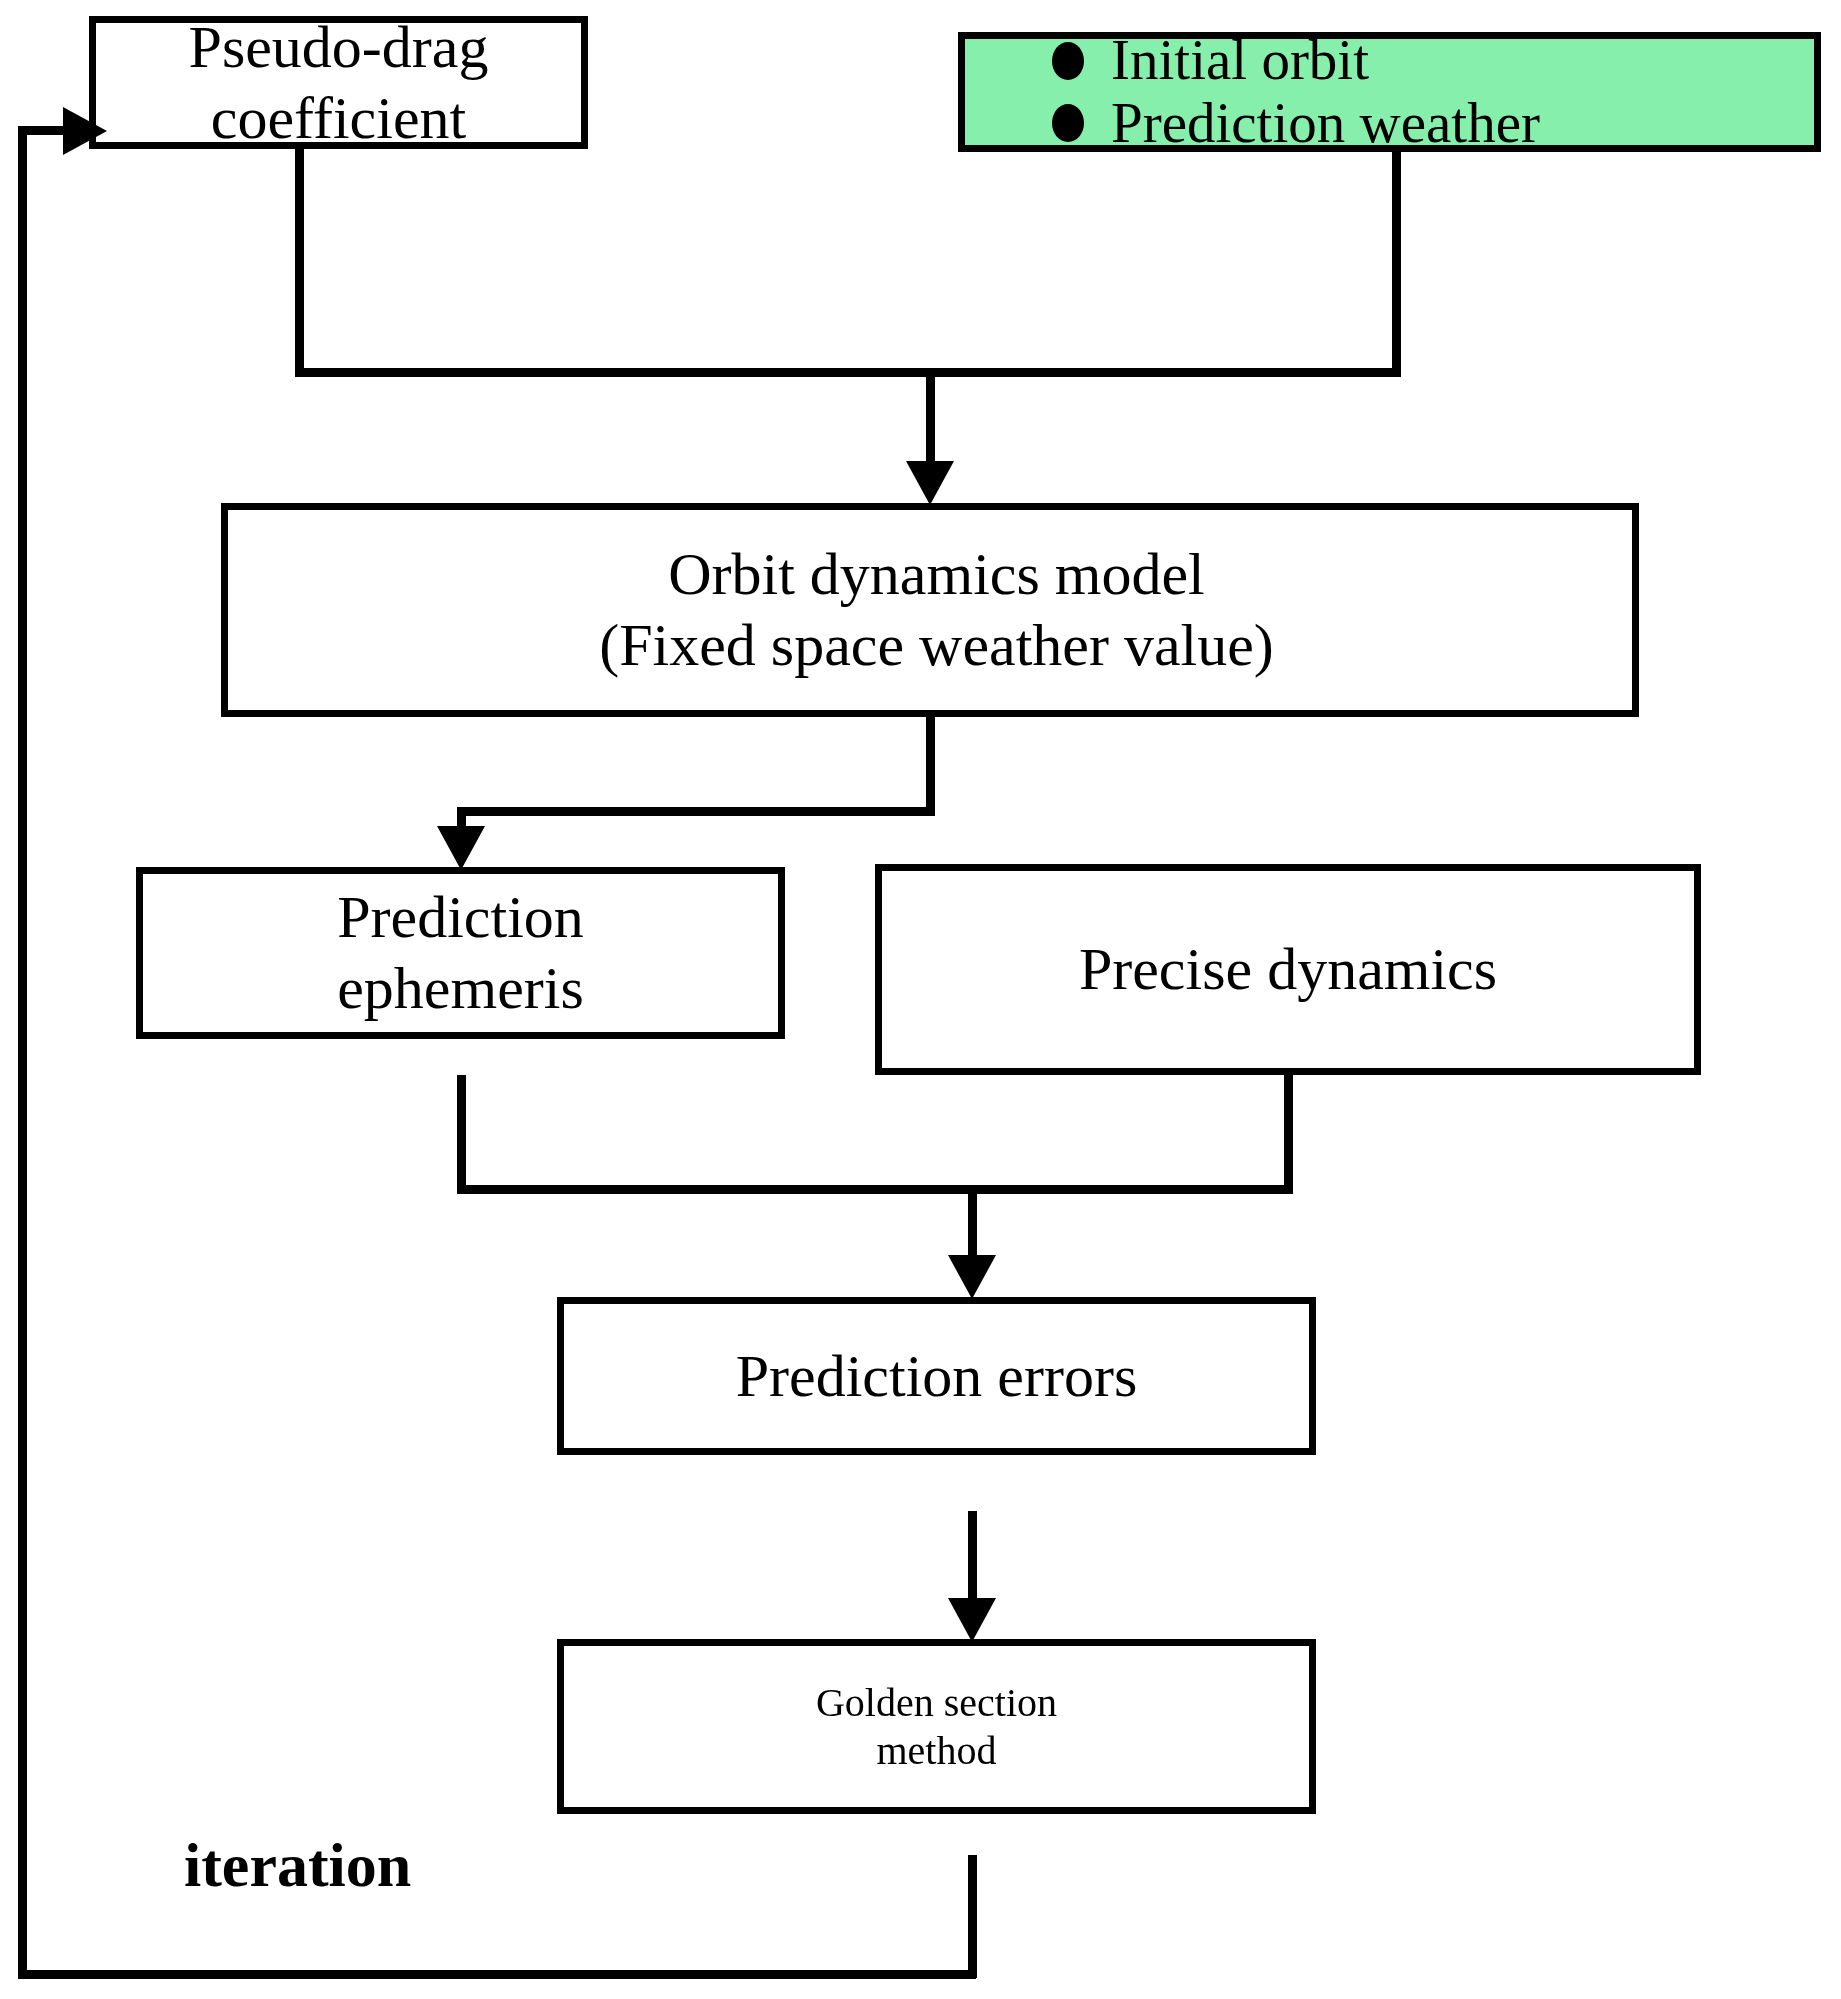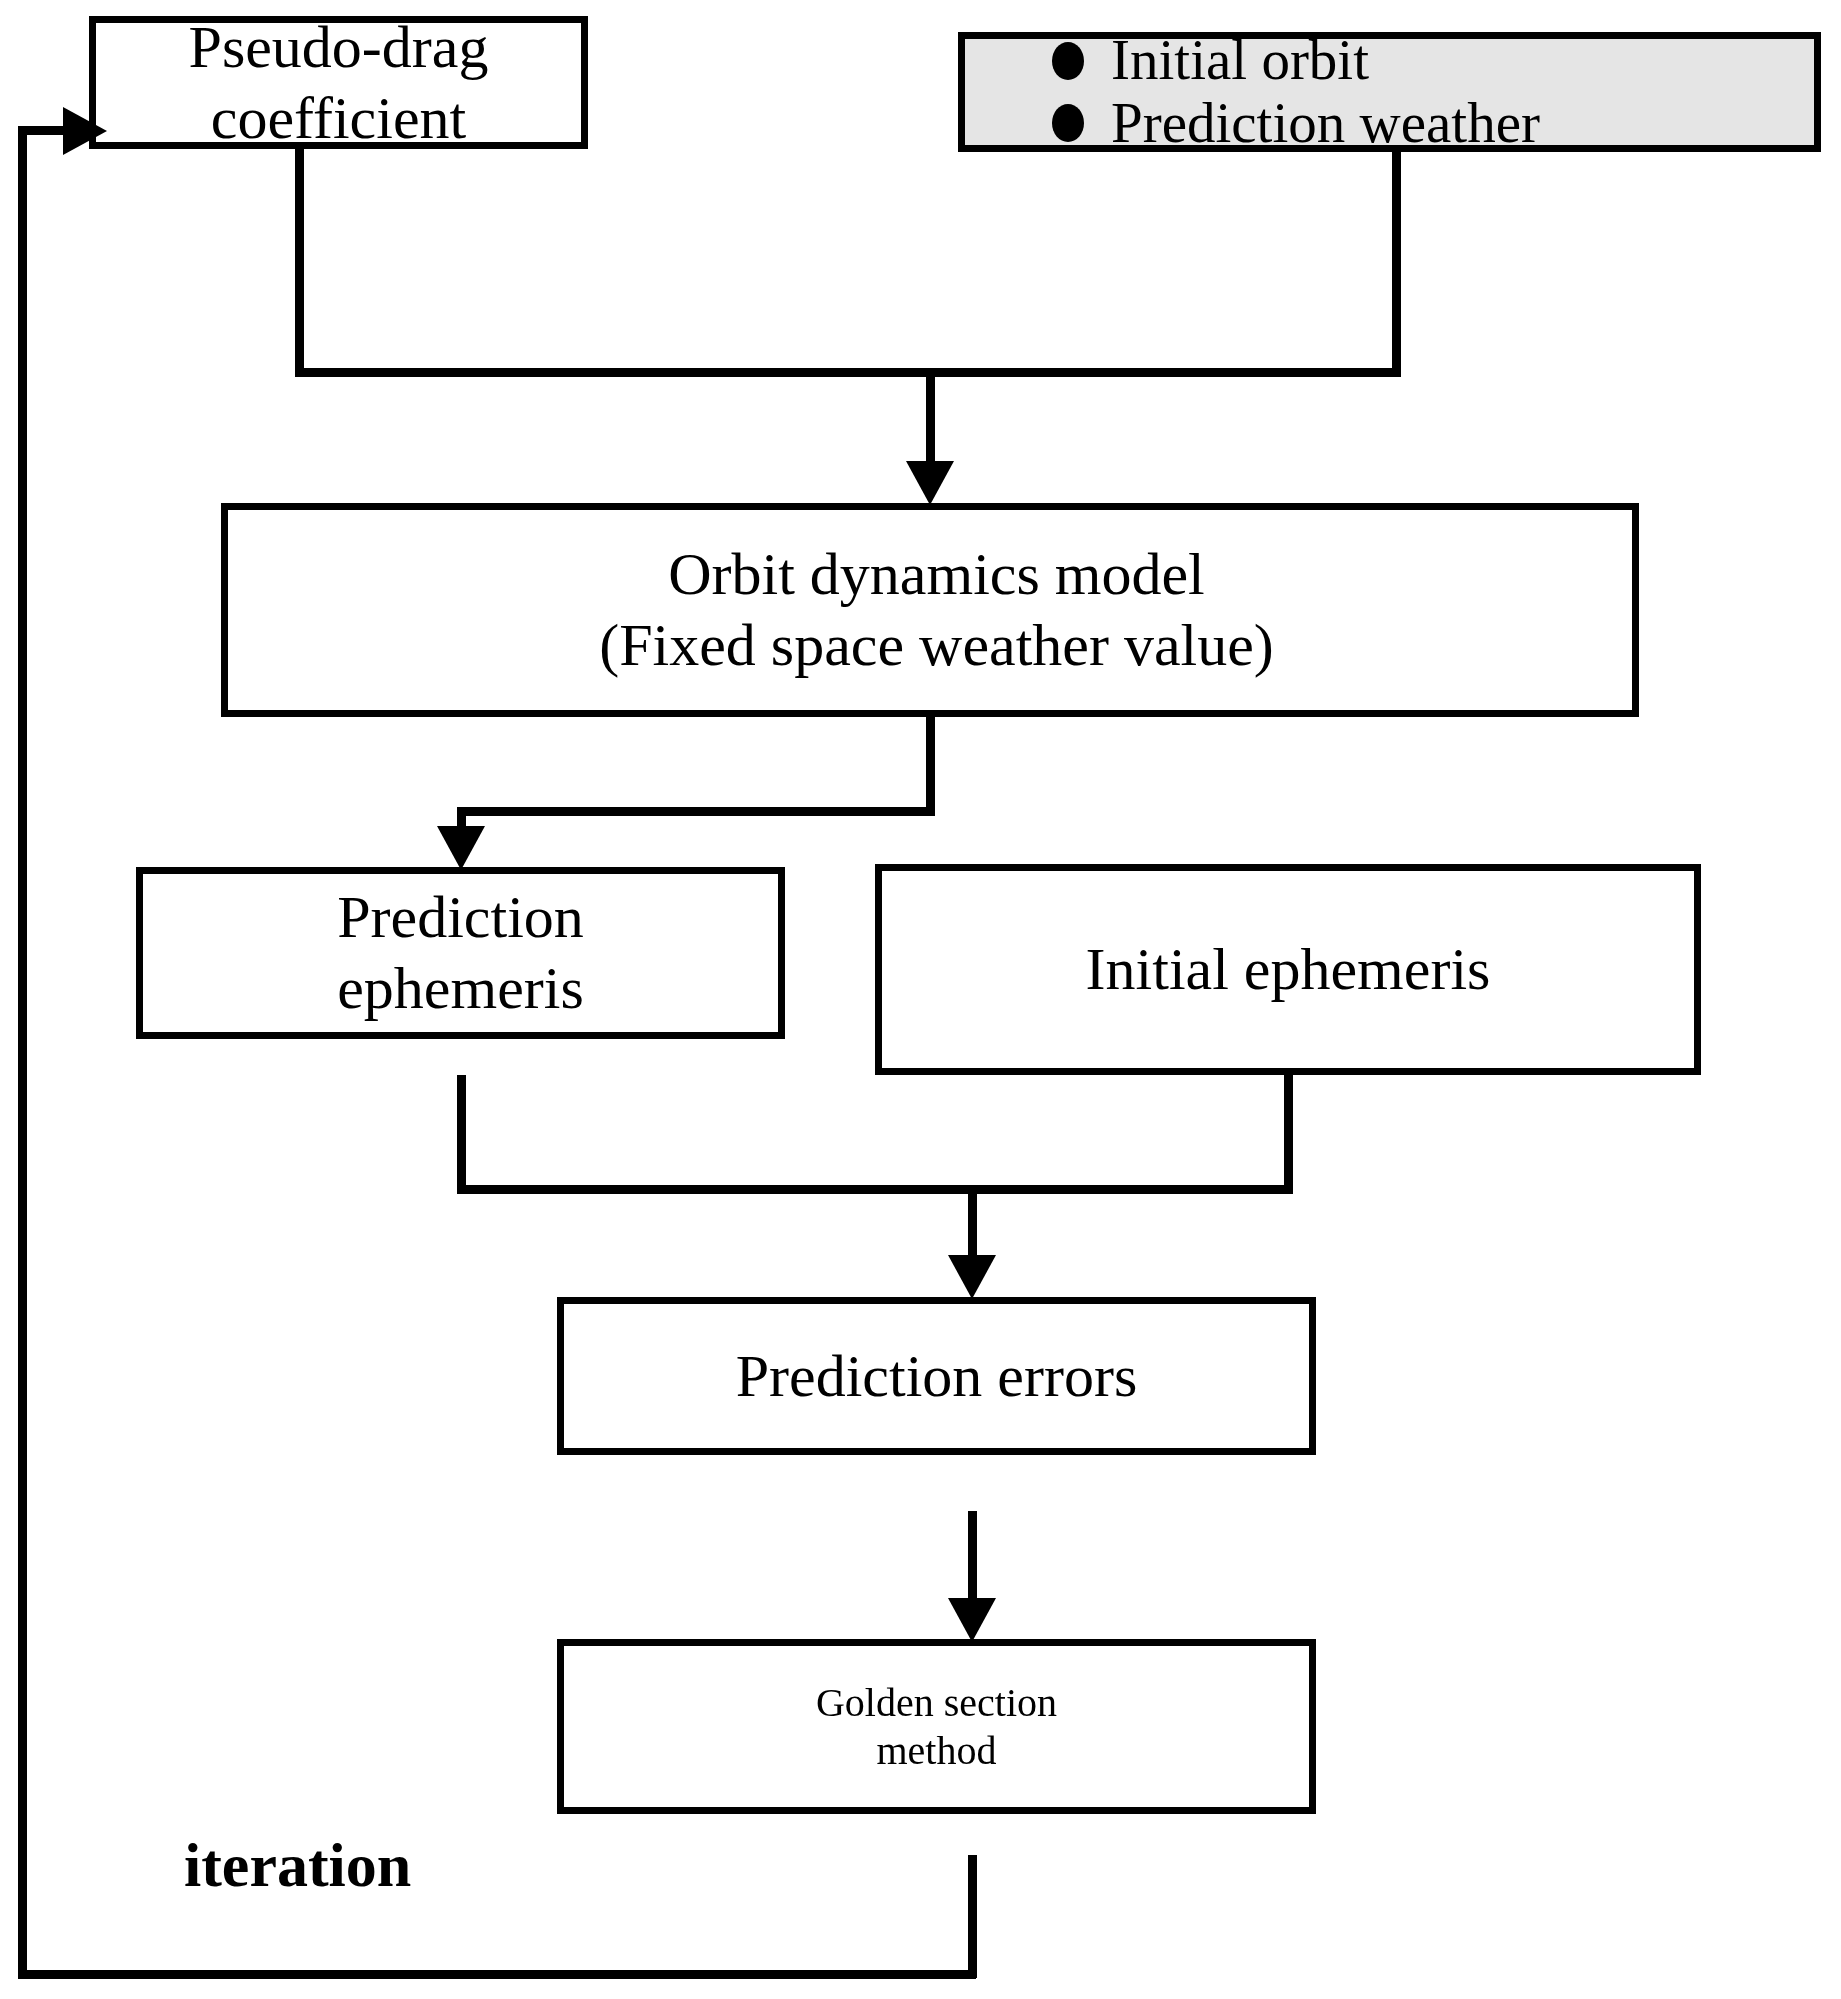--- a/index.html
+++ b/index.html
@@ -28,21 +28,21 @@
     line-height: 1.18;
   }
   .node .label {
     display: block;
     white-space: pre-line;
   }
   .bullet-node {
     position: absolute;
     box-sizing: border-box;
     border: 7.1px solid #000000;
-    background: #e5e5e5;
+    background: #86efac;
     display: flex;
     flex-direction: column;
     justify-content: center;
     padding-left: 87px;
     color: #000000;
   }
   .bullet-row {
     display: flex;
     align-items: center;
     gap: 27px;
@@ -109,21 +109,21 @@
     <span class="label">Orbit dynamics model
 (Fixed space weather value)</span>
   </div>
 
   <div class="node" style="left:136px; top:867px; width:649px; height:172px; font-size:60px;">
     <span class="label">Prediction
 ephemeris</span>
   </div>
 
   <div class="node" style="left:875px; top:864px; width:826px; height:211px; font-size:60px;">
-    <span class="label">Initial ephemeris</span>
+    <span class="label">Precise dynamics</span>
   </div>
 
   <div class="node" style="left:557px; top:1297px; width:759px; height:158px; font-size:60px;">
     <span class="label">Prediction errors</span>
   </div>
 
   <div class="node" style="left:557px; top:1639px; width:759px; height:175px; font-size:40px;">
     <span class="label">Golden section
 method</span>
   </div>

